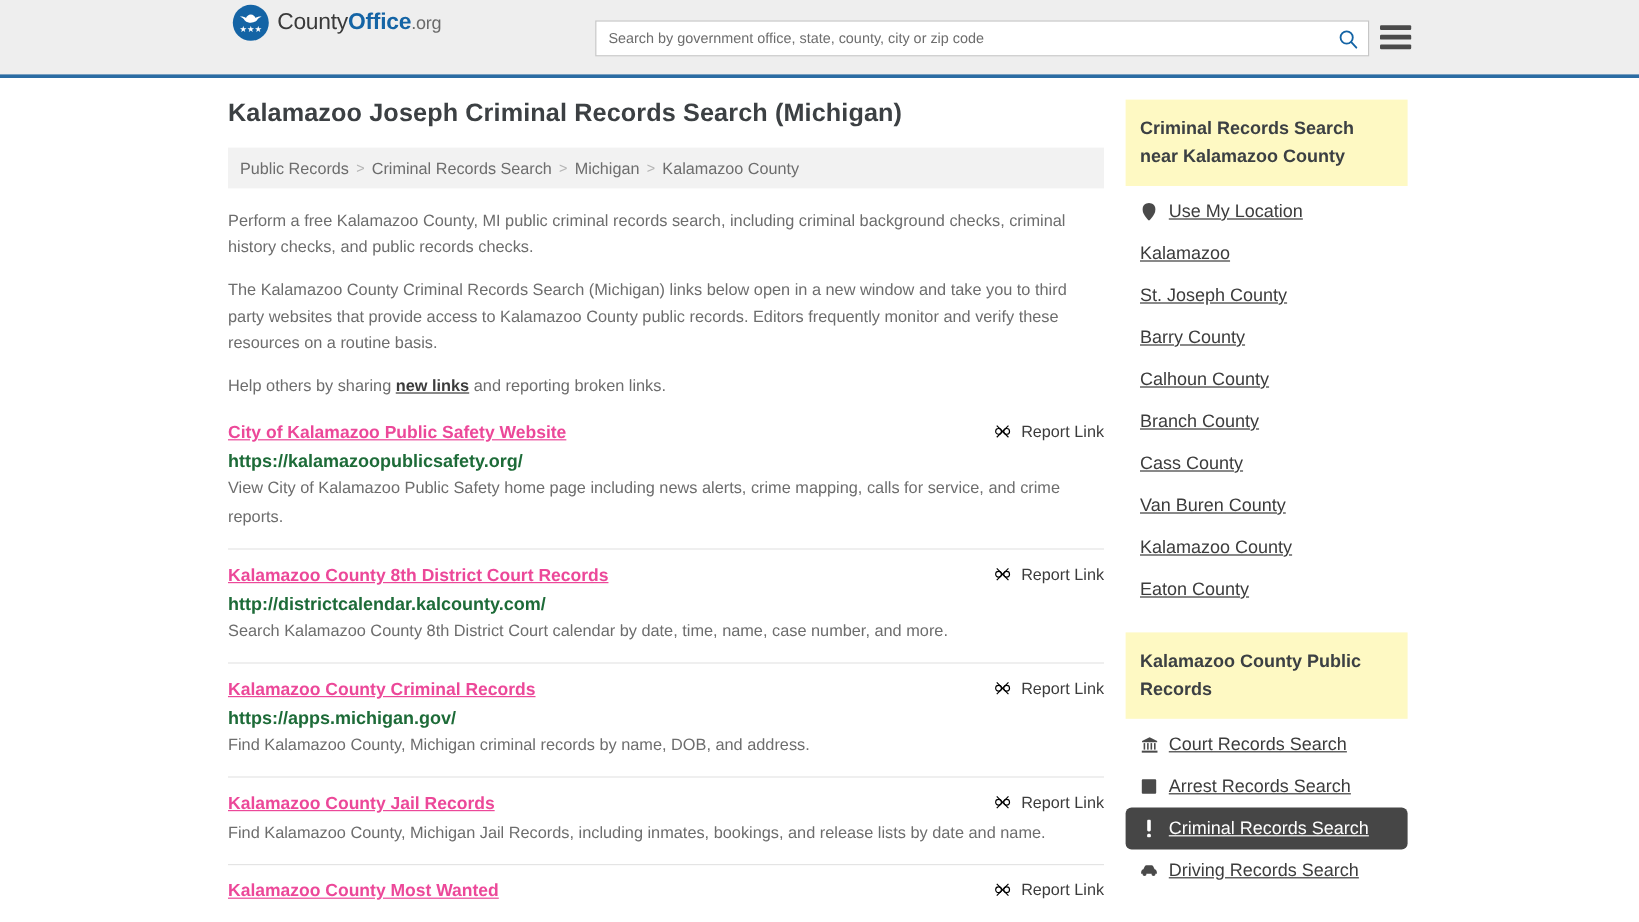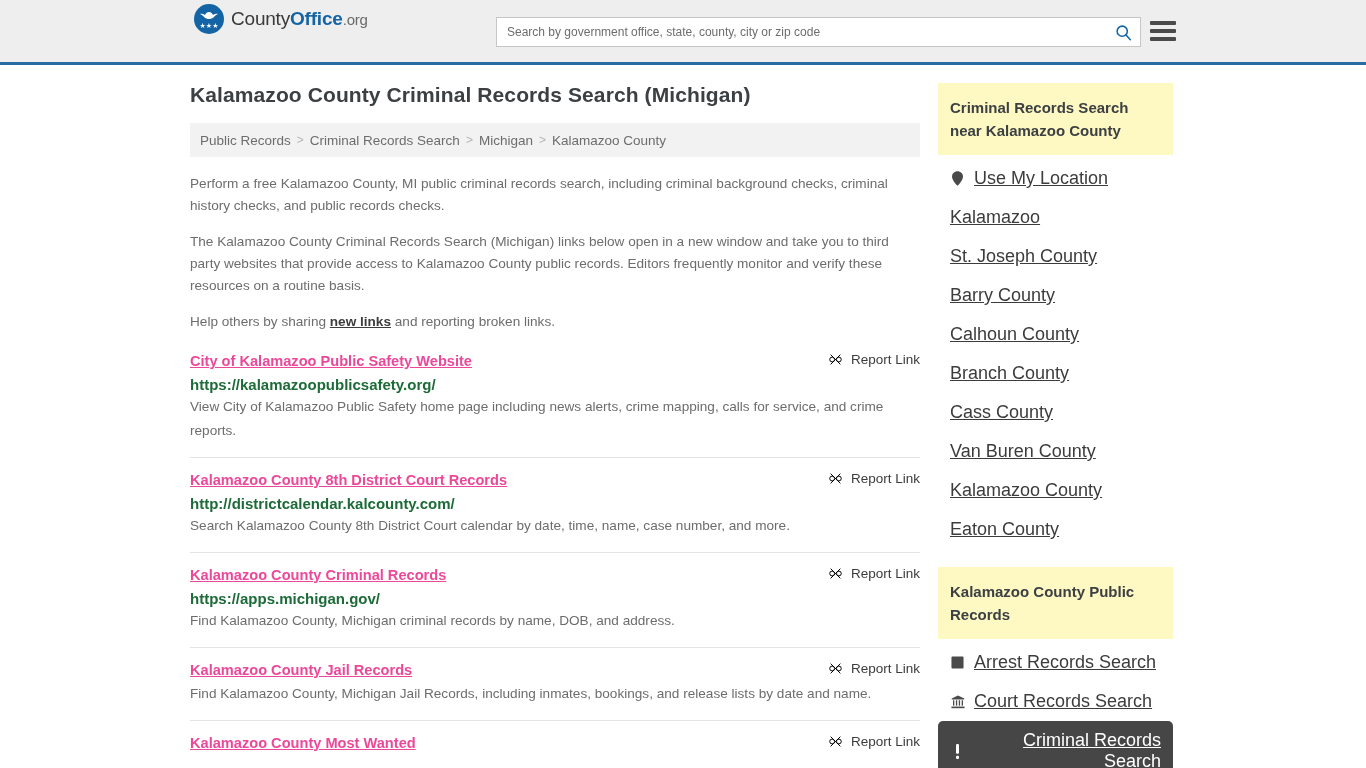--- a/index.html
+++ b/index.html
@@ -215,23 +215,22 @@
     font-weight: bold;
     color: #3c4043;
     line-height: 23px;
   }
   .side-list { padding: 4px 0 0 0; }
   .side-item {
     display: flex;
     align-items: center;
     gap: 9px;
     padding: 9px 12px;
-    font-size: 18px;
+    font-size: 15px;
     border-radius: 5px;
-    text-align: right;
   }
   .side-item a, .side-item .side-label {
     color: #3c3c3c;
     text-decoration: underline;
     cursor: pointer;
   }
   .side-item.active {
     background: #464646;
   }
   .side-item.active .side-label { color: #ffffff; }
@@ -275,21 +274,21 @@
     <span></span>
     <span></span>
   </div>
 </div>
 
 <div class="page">
   <div class="container">
 
     <div class="main-col">
 
-      <h1 class="page-title">Kalamazoo County Criminal Records Search (Michigan)</h1>
+      <h1 class="page-title">Kalamazoo Joseph Criminal Records Search (Michigan)</h1>
 
       <div class="breadcrumb">
         <a>Public Records</a>
         <span class="sep">&gt;</span>
         <a>Criminal Records Search</a>
         <span class="sep">&gt;</span>
         <a>Michigan</a>
         <span class="sep">&gt;</span>
         <a>Kalamazoo County</a>
       </div>
@@ -426,41 +425,41 @@
           </div>
         </div>
       </div>
 
       <div class="side-card">
         <div class="side-head">Kalamazoo County Public Records</div>
         <div class="side-list">
 
           <div class="side-item">
             <span class="side-ico">
-              <svg width="13" height="13" viewBox="0 0 14 14" xmlns="http://www.w3.org/2000/svg">
-                  <rect x="0.5" y="0.5" width="13" height="13" rx="1" fill="#4a4a4a"></rect>
-                </svg>
-            </span>
-            <span class="side-label">Arrest Records Search</span>
-          </div>
-
-          <div class="side-item">
-            <span class="side-ico">
               <svg width="14" height="14" viewBox="0 0 16 16" xmlns="http://www.w3.org/2000/svg">
                 <path d="M8 0.5 L15.2 4 L15.2 5.2 L0.8 5.2 L0.8 4 Z" fill="#4a4a4a"></path>
                 <rect x="2.3" y="6" width="1.5" height="6.2" fill="#4a4a4a"></rect>
                 <rect x="5.6" y="6" width="1.5" height="6.2" fill="#4a4a4a"></rect>
                 <rect x="8.9" y="6" width="1.5" height="6.2" fill="#4a4a4a"></rect>
                 <rect x="12.2" y="6" width="1.5" height="6.2" fill="#4a4a4a"></rect>
                 <rect x="0.5" y="13.2" width="15" height="1.9" fill="#4a4a4a"></rect>
               </svg>
             </span>
             <span class="side-label">Court Records Search</span>
           </div>
 
+          <div class="side-item">
+            <span class="side-ico">
+              <svg width="13" height="13" viewBox="0 0 14 14" xmlns="http://www.w3.org/2000/svg">
+                  <rect x="0.5" y="0.5" width="13" height="13" rx="1" fill="#4a4a4a"></rect>
+                </svg>
+            </span>
+            <span class="side-label">Arrest Records Search</span>
+          </div>
+
           <div class="side-item active">
             <span class="side-ico">
               <svg width="7" height="15" viewBox="0 0 6 16" xmlns="http://www.w3.org/2000/svg">
                 <rect x="1.4" y="0" width="3.2" height="10.5" rx="1.2" fill="currentColor"></rect>
                 <rect x="1.4" y="12.6" width="3.2" height="3.4" rx="1.2" fill="currentColor"></rect>
               </svg>
             </span>
             <span class="side-label">Criminal Records Search</span>
           </div>
 

